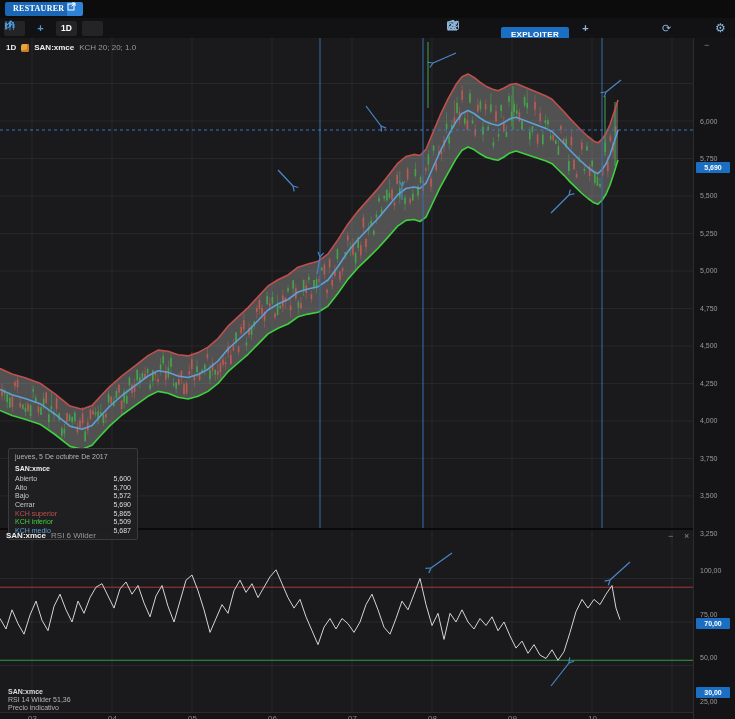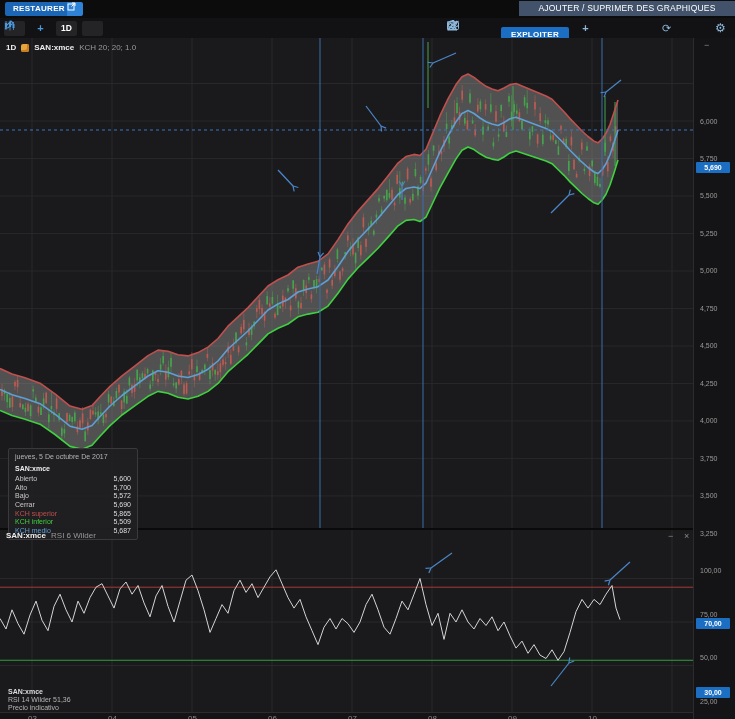--- a/index.html
+++ b/index.html
@@ -1,21 +1,21 @@
 <!DOCTYPE html>
 <html><head>
 <meta charset="utf-8">
 <style>
   html,body{margin:0;padding:0;background:#000;}
   .app{position:relative;width:735px;height:719px;background:#131315;overflow:hidden;
        font-family:"Liberation Sans",sans-serif;color:#ccc;-webkit-font-smoothing:antialiased;}
   
   .topbar{position:absolute;left:0;top:0;width:735px;height:18px;background:#0c0c0d;}
   .tab-restore{position:absolute;left:5px;top:2px;height:14px;padding:0 8px;background:#1b66b5;
-       color:#fff;font-size:8px;font-weight:bold;line-height:14px;letter-spacing:.3px;border-radius:2px 0 0 2px;}
+       color:#fff;font-size:8px;font-weight:bold;line-height:14px;letter-spacing:.3px;border-radius:2px 0 0 2px;font-family:Liberation Serif, serif;}
   .tab-popout{position:absolute;left:67px;top:2px;width:16px;height:14px;background:#2f83d6;border-radius:0 2px 2px 0;
        display:flex;align-items:center;justify-content:center;color:#fff;}
   .bar-addremove{position:absolute;right:0;top:1px;width:216px;height:15px;background:#42526b;color:#fff;
        font-size:8.5px;line-height:15px;text-align:center;letter-spacing:.2px;}
   
   .toolbar{position:absolute;left:0;top:18px;width:735px;height:20px;background:#121214;border-bottom:1px solid #000;}
   .tb-left{position:absolute;left:4px;top:2px;height:16px;display:flex;align-items:center;gap:5px;}
   .tb-right{position:absolute;right:4px;top:2px;height:16px;display:flex;align-items:center;gap:6px;}
   .tb-btn{height:15px;min-width:15px;display:flex;align-items:center;justify-content:center;
        background:#242427;border-radius:2px;color:#8fb8dd;font-size:9px;cursor:pointer;padding:0 3px;}
@@ -68,21 +68,20 @@
   <div class="topbar">
     <div class="tab-restore">RESTAURER</div>
     <div class="tab-popout">
       <span class="icon-svg">
         <svg width="9" height="9" viewBox="0 0 9 9">
             <rect x="1" y="2" width="6" height="6" fill="none" stroke="#fff" stroke-width="1"></rect>
             <path d="M5 1h3v3M8 1L4.5 4.5" stroke="#fff" stroke-width="1" fill="none"></path>
           </svg>
       </span>
     </div>
-    <div class="bar-addremove">AJOUTER / SUPRIMER DES GRAPHIQUES</div>
   </div>
 
   <div class="toolbar">
     <div class="tb-left">
       <div class="tb-btn">
         <span class="icon-svg">
           <svg width="10" height="10" viewBox="0 0 10 10">
               <path d="M1.5 8.5l1-3 4.5-4.5 2 2L4.5 7.5z" fill="none" stroke="#4a9ae0" stroke-width="1.1"></path>
             </svg>
         </span>

